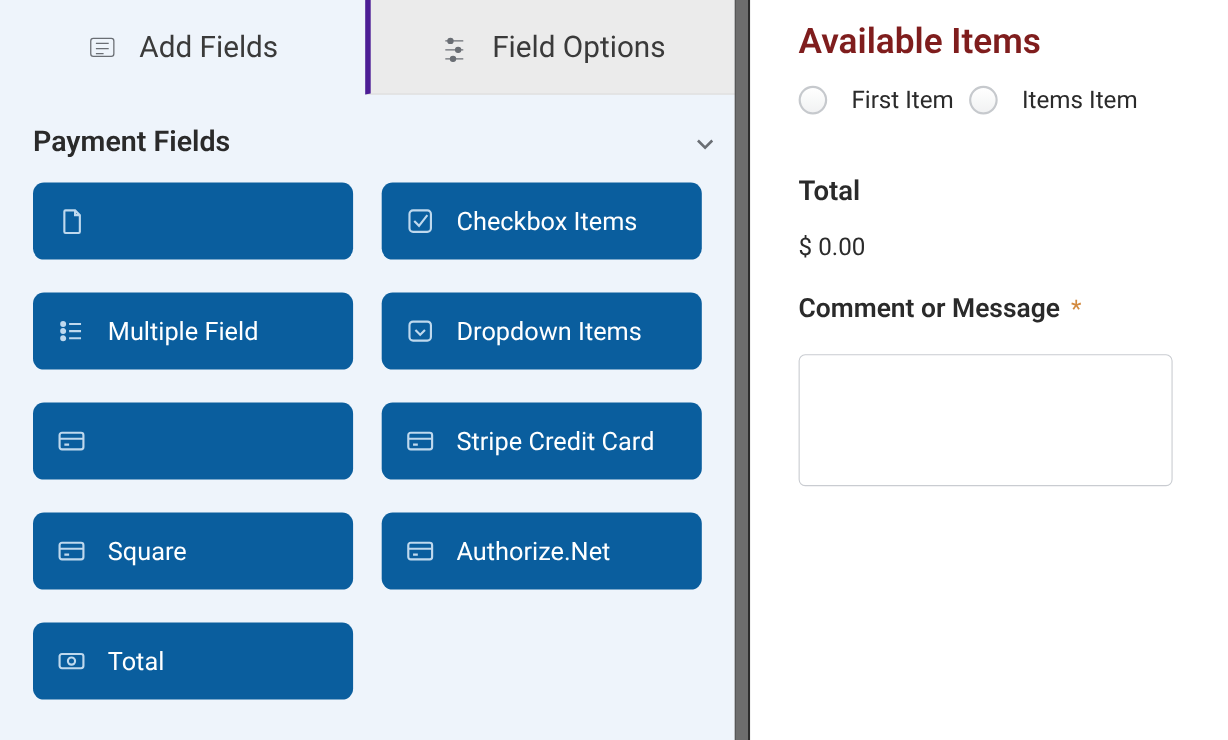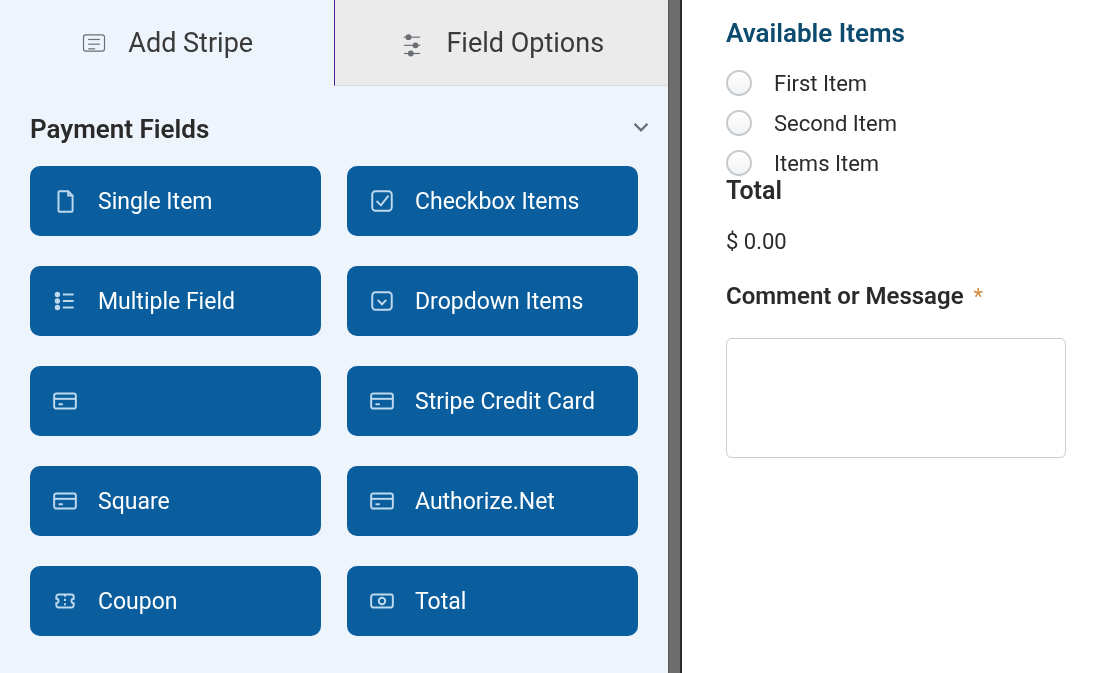--- a/index.html
+++ b/index.html
@@ -6,37 +6,37 @@
   html, body { width: 1116px; height: 673px; font-family: -apple-system, BlinkMacSystemFont, "Segoe UI", Roboto, Arial, sans-serif; background: #fff; overflow: hidden; }
   .app { display: flex; width: 100%; height: 100%; }
   .left { width: 668px; height: 100%; background: #eef4fb; display: flex; flex-direction: column; }
   .divider-bar { width: 14px; background: #6d6d6d; border-left: 1px solid #555; border-right: 2px solid #2c2c2c; }
   .right { flex: 1; background: #fff; padding: 18px 18px 18px 44px; }
 
   
   .tabs { display: flex; height: 86px; }
   .tab { flex: 1; display: flex; align-items: center; justify-content: center; gap: 20px; cursor: pointer; font-size: 27px; color: #3a3a3a; }
   .tab-add { background: #eef4fb; }
-  .tab-options { background: #ebebeb; border-left: 1px solid #4c1d95; border-bottom: 1px solid #dcdcdc; color: #3a3a3a; }
+  .tab-options { background: #ebebeb; border-left: 5px solid #4c1d95; border-bottom: 1px solid #dcdcdc; color: #3a3a3a; }
   .tab svg { width: 28px; height: 28px; stroke: #6a6e74; fill: none; }
 
   
-  .section-header { display:flex; align-items:flex-start; justify-content:space-between; padding: 28px 14px 6px 30px; }
+  .section-header { display:flex; align-items:flex-end; justify-content:space-between; padding: 28px 14px 6px 30px; }
   .section-header h2 { font-size: 26px; font-weight: 600; color: #2a2a2a; }
   .chev { width: 26px; height: 26px; stroke: #6a6e74; stroke-width: 2.2; fill:none; }
 
   
   .fields { padding: 16px 30px 0 30px; display: grid; grid-template-columns: 1fr 1fr; column-gap: 26px; row-gap: 30px; }
   .field-btn { background: #0a5e9e; color: #fff; border-radius: 10px; height: 70px; display:flex; align-items:center; padding: 0 22px; gap: 20px; font-size: 23px; cursor: pointer; }
   .field-btn svg { width: 26px; height: 26px; stroke: #bfd9ee; fill:none; stroke-width: 1.8; flex: 0 0 auto; }
   .field-btn .lbl { white-space: nowrap; overflow: hidden; text-overflow: ellipsis; }
 
   
-  .right h3 { font-size: 26px; font-weight: 600; color: #0c4a6e; margin-bottom: 22px; }
-  .items { display:flex; flex-direction:column; gap: 14px; }
+  .right h3 { font-size: 32px; font-weight: 600; color: #7f1d1d; margin-bottom: 22px; }
+  .items { display:flex; flex-direction:row; gap: 14px; margin-bottom: 56px; }
   .item { display:flex; align-items:center; gap: 22px; }
   .radio { width: 26px; height: 26px; border-radius: 50%; border: 2px solid #c6c9cd; background: linear-gradient(#fff,#f1f2f3); cursor:pointer; }
   .item-label { font-size: 22px; color: #2b2b2b; }
 
   .total-label { font-size: 25px; font-weight: 600; color: #2a2a2a; margin-bottom: 24px; }
   .total-value { font-size: 22px; color: #2b2b2b; margin-bottom: 28px; }
 
   .comment-row { display:flex; align-items:baseline; gap: 10px; margin-bottom: 28px; margin-top: 16px; }
   .comment-label { font-size: 24px; font-weight: 600; color: #2a2a2a; }
   .req { color: #d38a3f; font-size: 22px; }
@@ -100,21 +100,21 @@
   </defs>
 </svg>
 
 <div class="app">
   <div class="left">
     <div class="tabs">
       <div class="tab tab-add">
         <svg viewBox="0 0 24 24">
             <use href="#ic-form"></use>
           </svg>
-        <span>Add Stripe</span>
+        <span>Add Fields</span>
       </div>
       <div class="tab tab-options">
         <svg viewBox="0 0 24 24">
             <use href="#ic-sliders"></use>
           </svg>
         <span>Field Options</span>
       </div>
     </div>
 
     <div class="section-header">
@@ -122,21 +122,20 @@
       <svg class="chev" viewBox="0 0 24 24">
           <use href="#ic-chev"></use>
         </svg>
     </div>
 
     <div class="fields" id="fields-grid">
         <div class="field-btn">
           <svg viewBox="0 0 24 24">
             <use href="#ic-file"></use>
           </svg>
-          <span class="lbl">Single Item</span>
         </div>
         <div class="field-btn">
           <svg viewBox="0 0 24 24">
             <use href="#ic-checkbox"></use>
           </svg>
           <span class="lbl">Checkbox Items</span>
         </div>
         <div class="field-btn">
           <svg viewBox="0 0 24 24">
             <use href="#ic-list"></use>
@@ -164,48 +163,38 @@
           <svg viewBox="0 0 24 24">
             <use href="#ic-card"></use>
           </svg>
           <span class="lbl">Square</span>
         </div>
         <div class="field-btn">
           <svg viewBox="0 0 24 24">
             <use href="#ic-card"></use>
           </svg>
           <span class="lbl">Authorize.Net</span>
-        </div>
-        <div class="field-btn">
-          <svg viewBox="0 0 24 24">
-            <use href="#ic-ticket"></use>
-          </svg>
-          <span class="lbl">Coupon</span>
         </div>
         <div class="field-btn">
           <svg viewBox="0 0 24 24">
             <use href="#ic-money"></use>
           </svg>
           <span class="lbl">Total</span>
         </div>
       </div>
   </div>
 
   <div class="divider-bar"></div>
 
   <div class="right">
     <h3>Available Items</h3>
     <div class="items" id="items-list">
         <div class="item">
           <div class="radio"></div>
           <div class="item-label">First Item</div>
-        </div>
-        <div class="item">
-          <div class="radio"></div>
-          <div class="item-label">Second Item</div>
         </div>
         <div class="item">
           <div class="radio"></div>
           <div class="item-label">Items Item</div>
         </div>
       </div>
 
     <div class="total-label">Total</div>
     <div class="total-value">$ 0.00</div>
 

